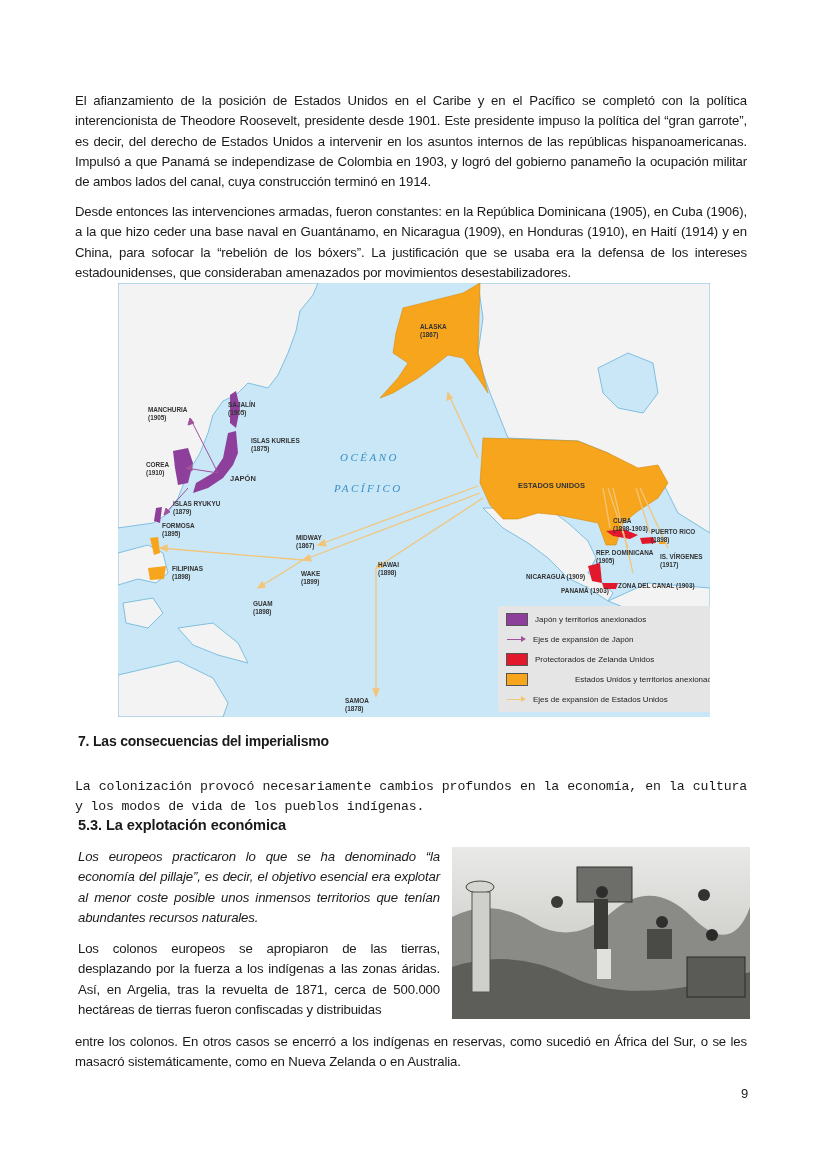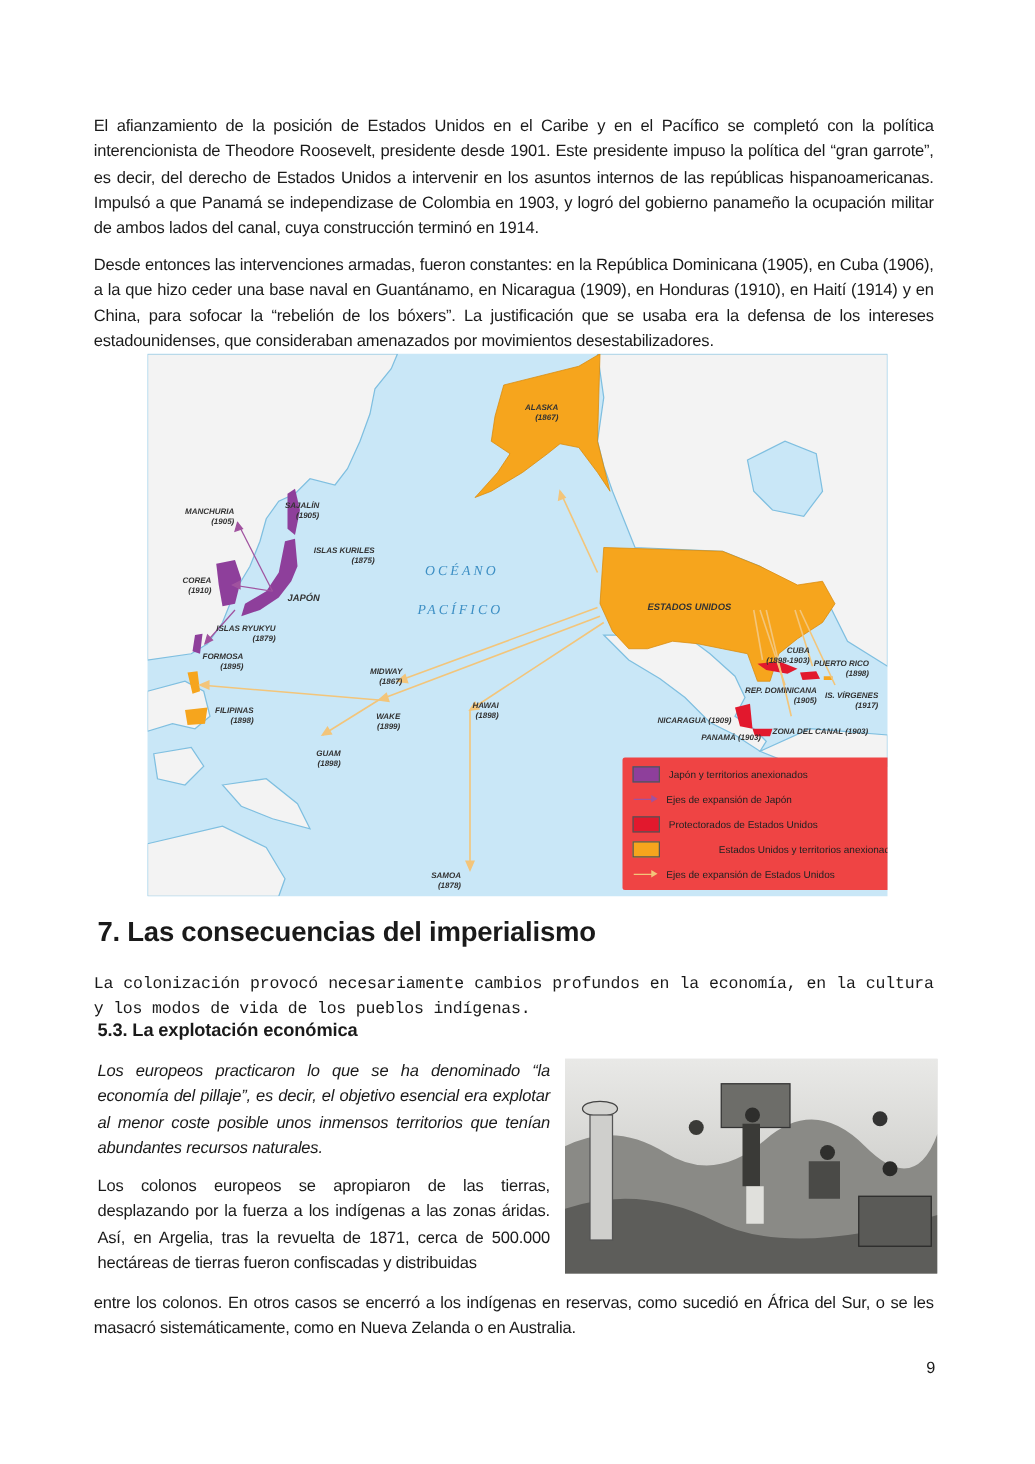--- a/index.html
+++ b/index.html
@@ -1,27 +1,27 @@
 <!DOCTYPE html>
 <html><head>
 <meta charset="utf-8">
 <style>
   html, body { margin:0; padding:0; background:#ffffff; }
   body { width:828px; height:1171px; position:relative; overflow:hidden;
          font-family:"Liberation Sans", sans-serif; color:#1a1a1a; }
   .para { position:absolute; left:63px; width:672px; font-size:13.2px; line-height:20.3px;
           text-align:justify; margin:12px; letter-spacing:-0.15px; }
-  .h1 { position:absolute; left:78px; top:733px; font-size:22px; font-weight:bold; margin:0; letter-spacing:-0.2px;}
+  .h1 { position:absolute; left:78px; top:733px; font-size:14px; font-weight:bold; margin:0; letter-spacing:-0.2px;}
   .h2 { position:absolute; left:78px; top:817px; font-size:14.6px; font-weight:bold; margin:0; letter-spacing:-0.1px;}
   .map { position:absolute; left:118px; top:283px; width:592px; height:434px; background:#c9e7f7; overflow:hidden; }
   .map svg { position:absolute; left:0; top:0; }
   .lbl { position:absolute; font-family:"Liberation Sans", sans-serif; font-weight:bold; font-size:6.4px;
-         color:#333; text-align:right; line-height:7.5px; white-space:pre;font-style:italic; }
+         color:#333; text-align:left; line-height:7.5px; white-space:pre; }
   .ocean { position:absolute; font-style:italic; color:#3d8fc4; font-size:11px; letter-spacing:2.5px; font-weight:normal;font-family:Liberation Serif, serif;}
-  .legend { position:absolute; left:380px; top:323px; width:232px; height:106px; background:#ef4444; border-radius:2px;text-decoration:underline; }
+  .legend { position:absolute; left:380px; top:323px; width:232px; height:106px; background:#e5e5e5; border-radius:2px;text-decoration:underline; }
   .leg-row { position:absolute; left:8px; height:14px; display:flex; align-items:center; font-size:8px; color:#222;}
   .swatch { width:20px; height:11px; margin-right:7px; border:1px solid #555; }
   .arrowsw { width:20px; height:11px; margin-right:7px; position:relative;}
   .arrowsw::before { content:""; position:absolute; left:1px; right:3px; top:5px; height:1.4px; }
   .arrowsw::after { content:""; position:absolute; right:0; top:2.5px; border-left:5px solid; border-top:3px solid transparent; border-bottom:3px solid transparent; }
   .photo { position:absolute; left:452px; top:847px; width:298px; height:172px; background:#d8d8d6; overflow:hidden; }
   .pagenum { position:absolute; left:741px; top:1086px; font-size:13px; }
   .float-text { position:absolute; left:78px; width:362px; font-size:13.2px; line-height:20.3px; text-align:justify; margin:0; letter-spacing:-0.15px;}
 </style>
 </head>
@@ -149,21 +149,21 @@
     <div class="leg-row" style="top:26px;">
       <span class="arrowsw" style="color:#a0529f;">
           <style>.arrowsw{}</style>
           <span style="position: absolute; left: 1px; right: 4px; top: 5px; height: 1.4px; background: rgb(160, 82, 159);"></span>
           <span style="position: absolute; right: 0px; top: 2.5px; width: 0px; height: 0px; border-left: 5px solid rgb(160, 82, 159); border-top: 3px solid transparent; border-bottom: 3px solid transparent;"></span>
         </span>
       <span>Ejes de expansión de Japón</span>
     </div>
     <div class="leg-row" style="top:46px;">
       <span class="swatch" style="background:#e2182d;"></span>
-      <span>Protectorados de Estados Unidos</span>
+      <span>Protectorados de Zelanda Unidos</span>
     </div>
     <div class="leg-row" style="top:66px;gap:40px;">
       <span class="swatch" style="background:#f6a51d;"></span>
       <span>Estados Unidos y territorios anexionados</span>
     </div>
     <div class="leg-row" style="top:86px;">
       <span class="arrowsw" style="color:#f3c57a;">
           <span style="position: absolute; left: 1px; right: 4px; top: 5px; height: 1.4px; background: rgb(243, 197, 122);"></span>
           <span style="position: absolute; right: 0px; top: 2.5px; width: 0px; height: 0px; border-left: 5px solid rgb(243, 197, 122); border-top: 3px solid transparent; border-bottom: 3px solid transparent;"></span>
         </span>

